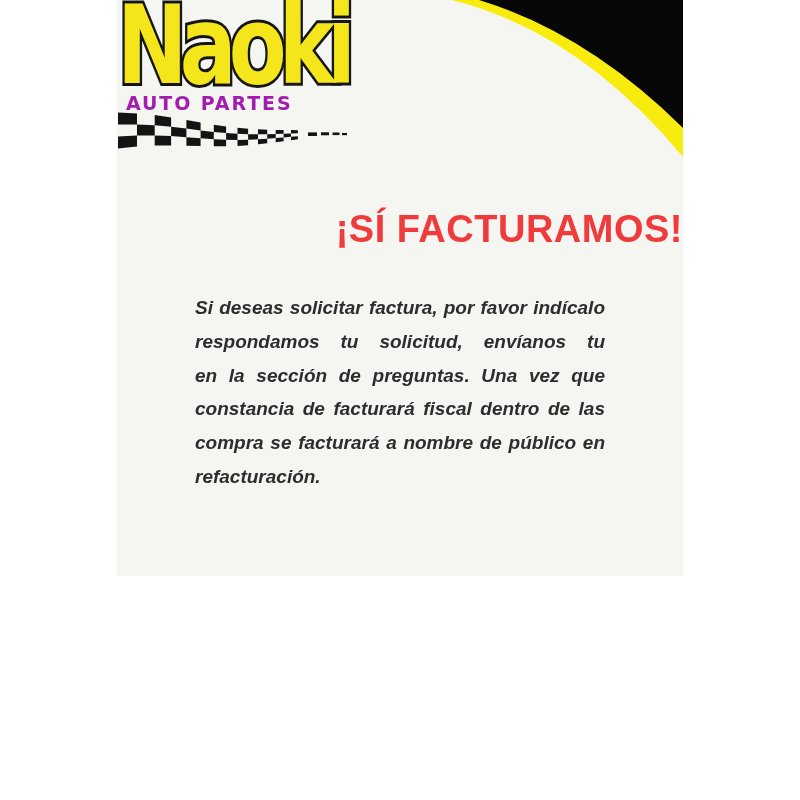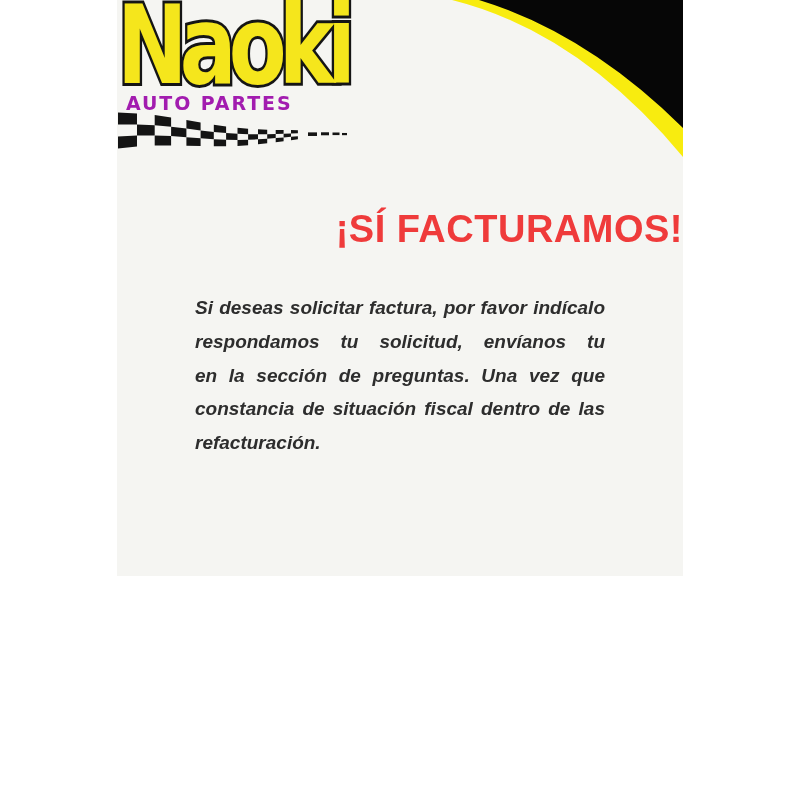--- a/index.html
+++ b/index.html
@@ -128,17 +128,18 @@
       <rect x="224" y="20.97130262613398" width="5" height="2.2" fill="#141414"></rect>
     </svg>
 
 
   <div class="headline">¡SÍ FACTURAMOS!</div>
 
   <div class="body-block">
     <div class="body-line">Si deseas solicitar factura, por favor indícalo</div>
     <div class="body-line">respondamos tu solicitud, envíanos tu</div>
     <div class="body-line">en la sección de preguntas. Una vez que</div>
-    <div class="body-line">constancia de situación fiscal dentro de las</div>
+    <div class="body-line">constancia de facturará fiscal dentro de las</div>
+    <div class="body-line">compra se facturará a nombre de público en</div>
     <div class="body-line last">refacturación.</div>
   </div>
 
 </div>
 
 </body></html>

